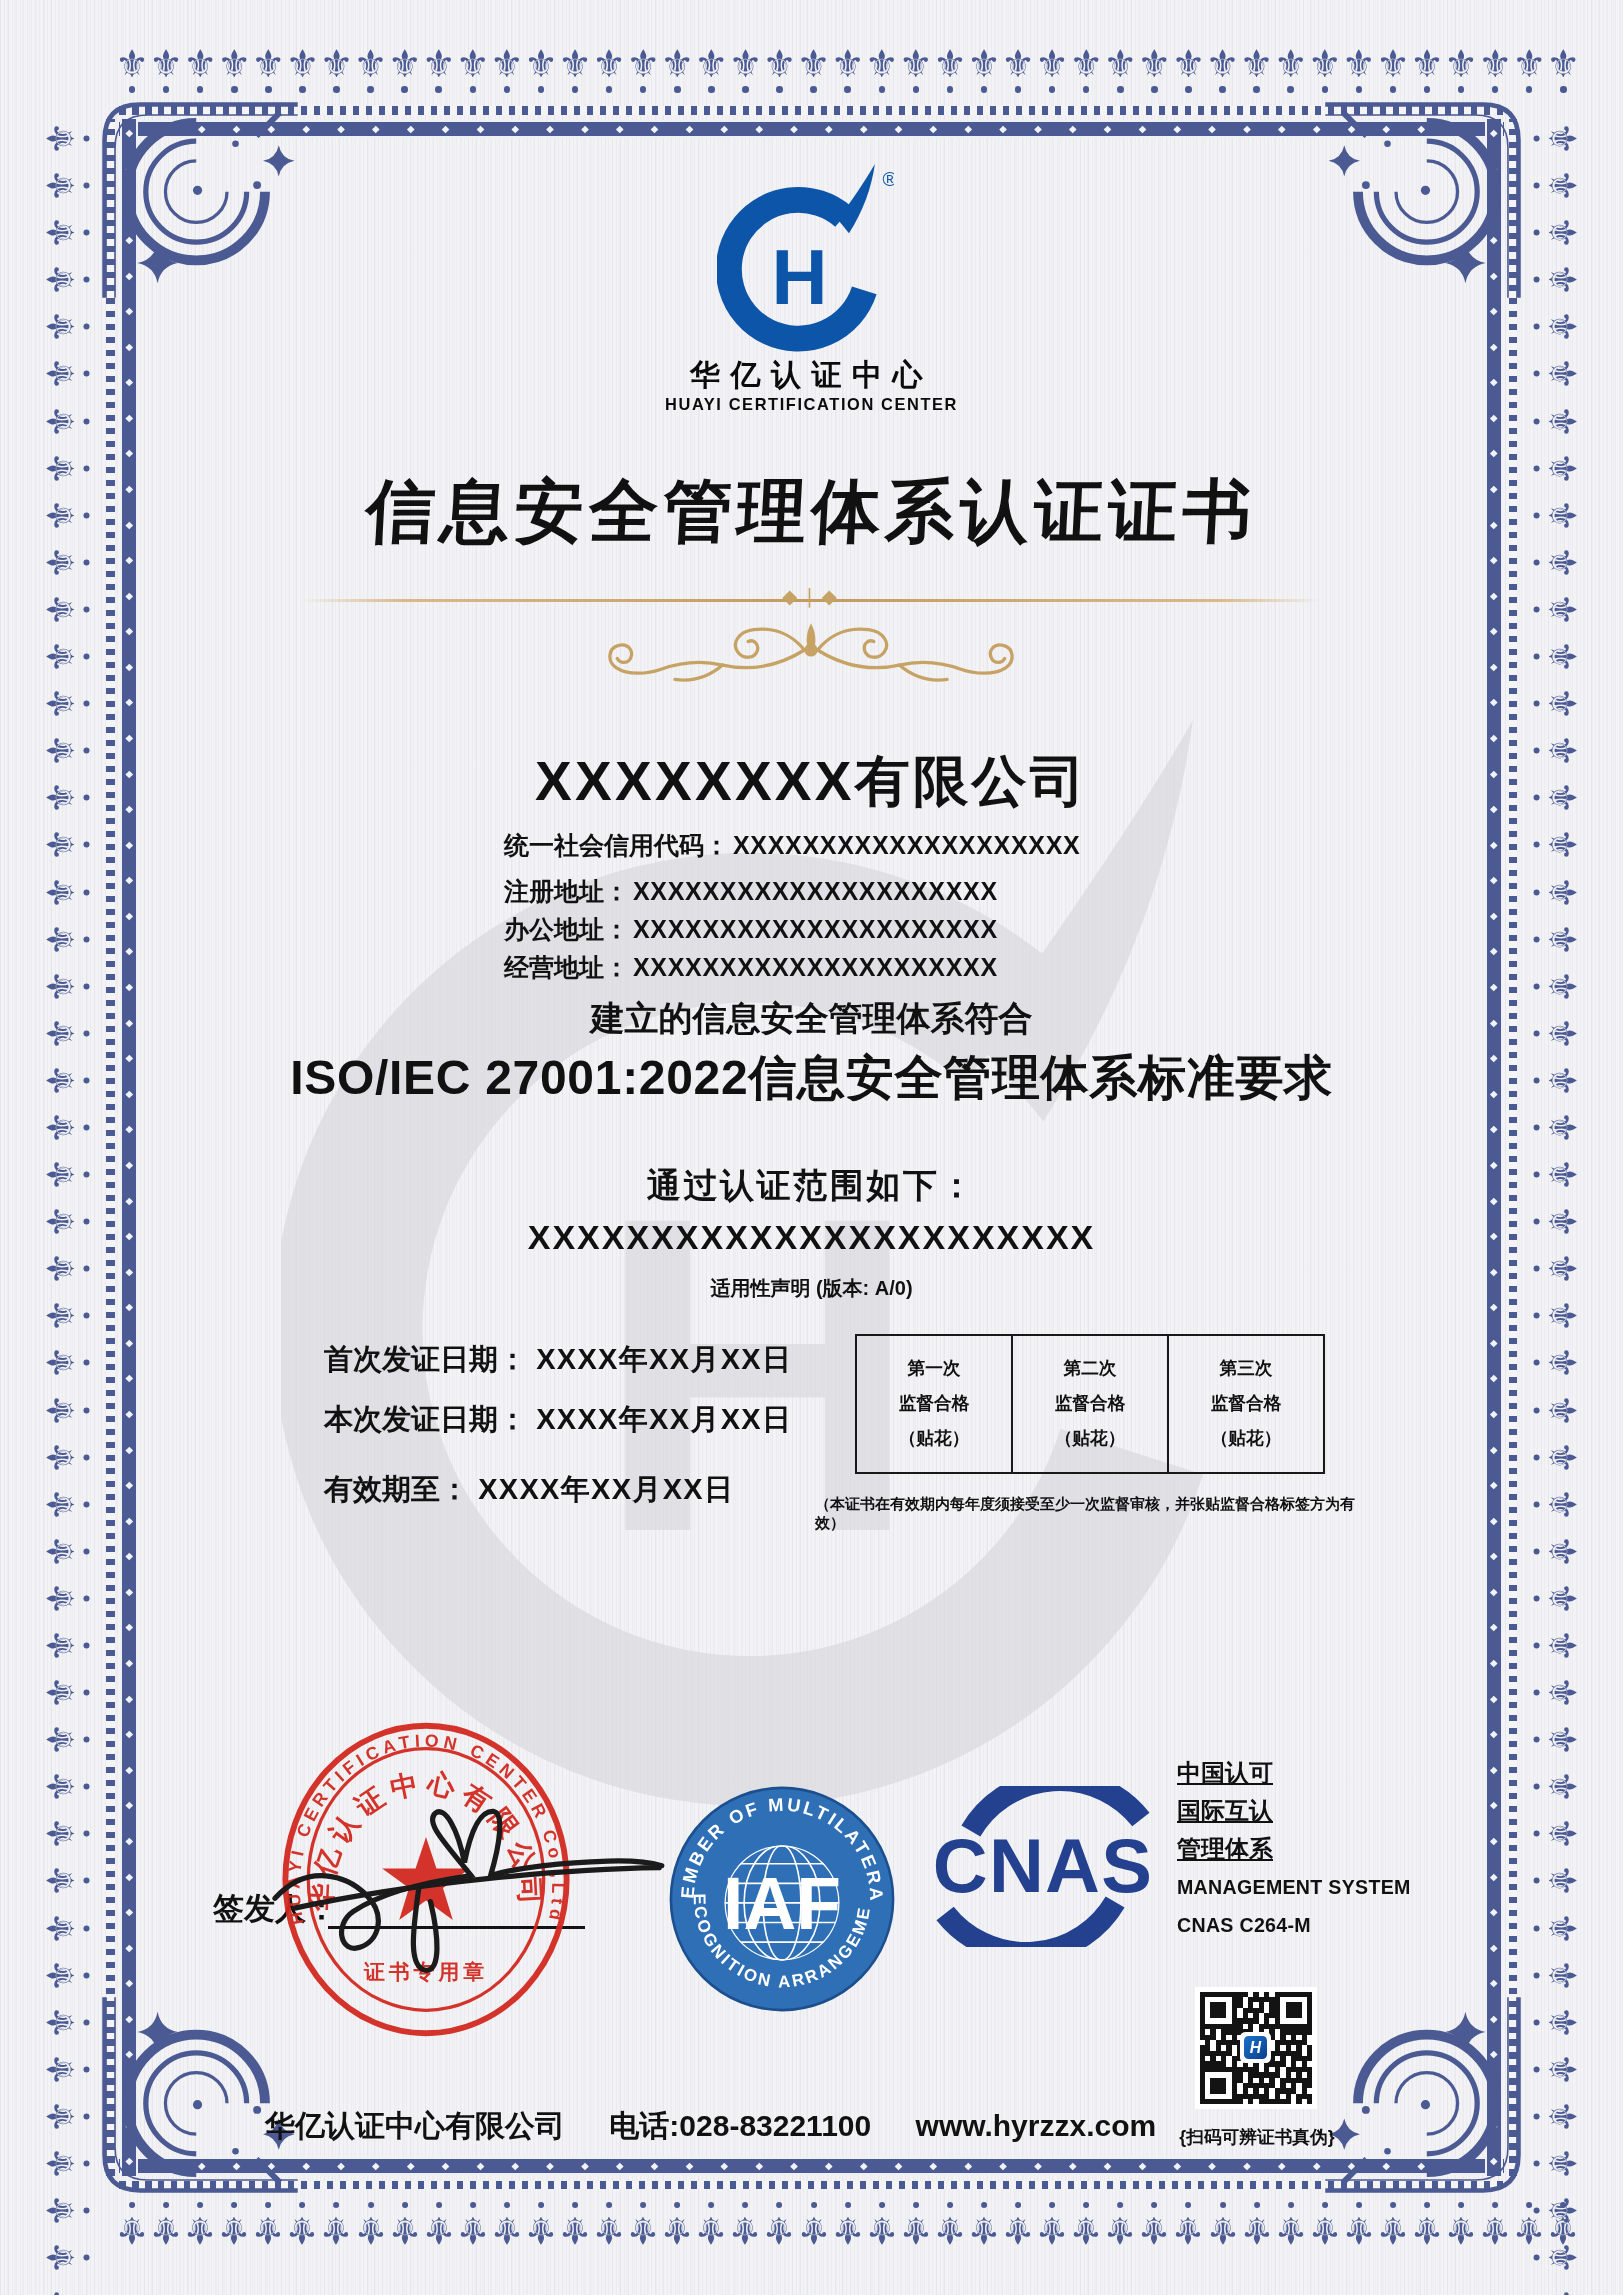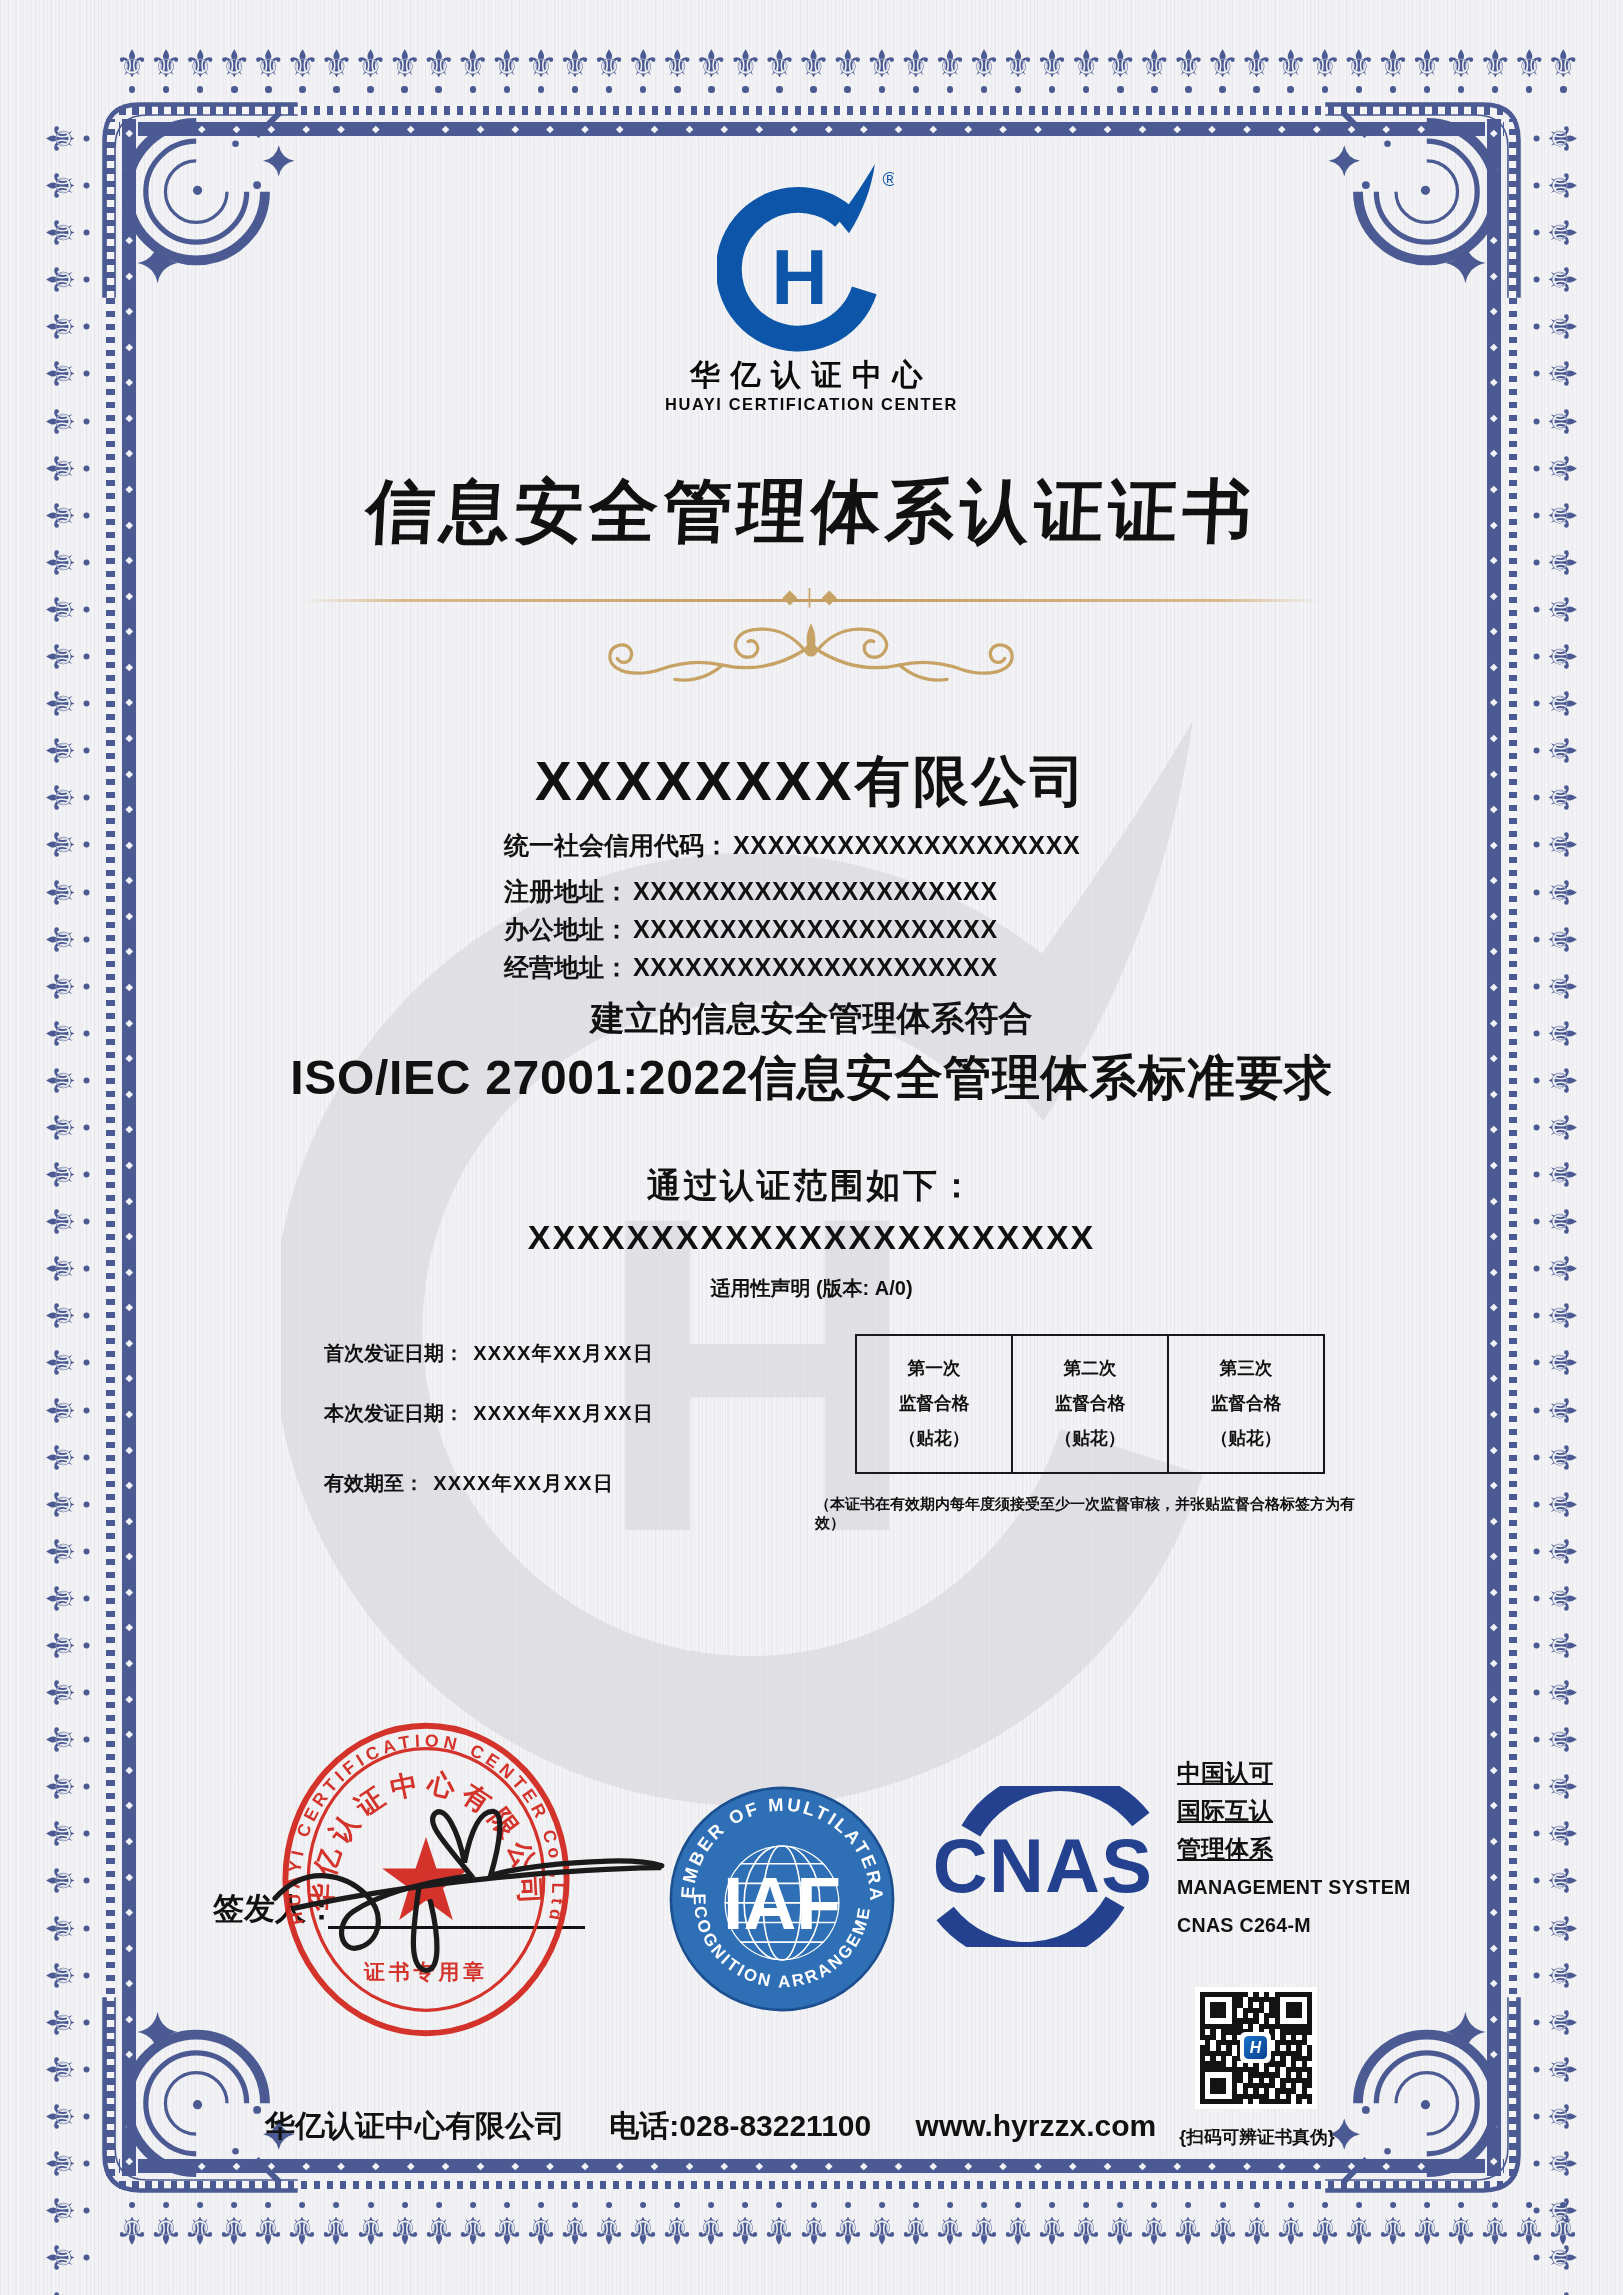--- a/index.html
+++ b/index.html
@@ -70,21 +70,21 @@
   .field-row{font-size:25px;font-weight:700;line-height:38px;white-space:nowrap;}
   .field-row.gap{margin-bottom:7.9px;}
   .field-row .val{letter-spacing:0.7px;margin-left:3.9px;}
 
   .t-conform{top:996px;font-size:34px;font-weight:800;z-index:4;}
   .t-standard{top:1046px;font-size:48px;font-weight:900;letter-spacing:0.7px;z-index:4;}
   .t-scopehead{top:1163px;font-size:34px;font-weight:800;letter-spacing:2.6px;z-index:4;}
   .t-scopeval{top:1218px;font-size:34px;font-weight:600;letter-spacing:2px;z-index:4;}
   .t-applic{top:1275px;font-size:20px;font-weight:700;z-index:4;}
 
-  .date-row{left:324px;font-size:20px;font-weight:800;white-space:nowrap;z-index:4;}
+  .date-row{left:324px;font-size:29px;font-weight:800;white-space:nowrap;z-index:4;}
   .date-row .val{margin-left:9.2px;letter-spacing:1.3px;}
   .dr1{top:1340px;} .dr2{top:1400px;} .dr3{top:1470px;}
 
   .sup-table{left:855px;top:1334px;width:470px;height:140px;border:2.6px solid #191919;display:flex;z-index:4;box-sizing:border-box;}
   .sup-cell{flex:1;display:flex;flex-direction:column;justify-content:center;align-items:center;gap:17px;
     font-size:17.7px;font-weight:700;line-height:1;}
   .sup-cell + .sup-cell{border-left:2px solid #191919;}
   .sup-note{left:815px;top:1495px;width:550px;text-align:left;font-size:15px;font-weight:700;z-index:4;}
 
   .stamp{left:272px;top:1716px;width:308px;height:327px;z-index:5;opacity:.94;}

